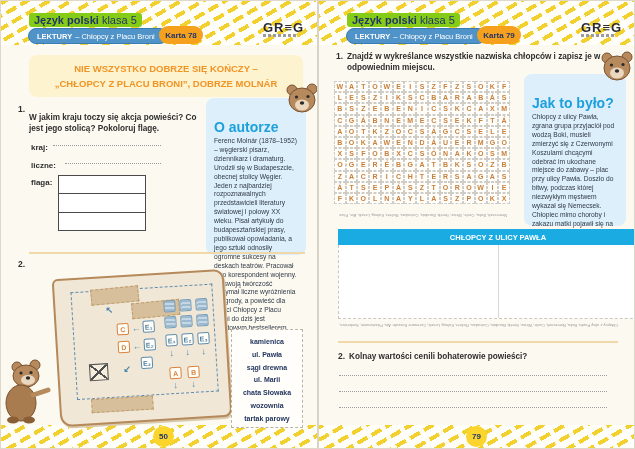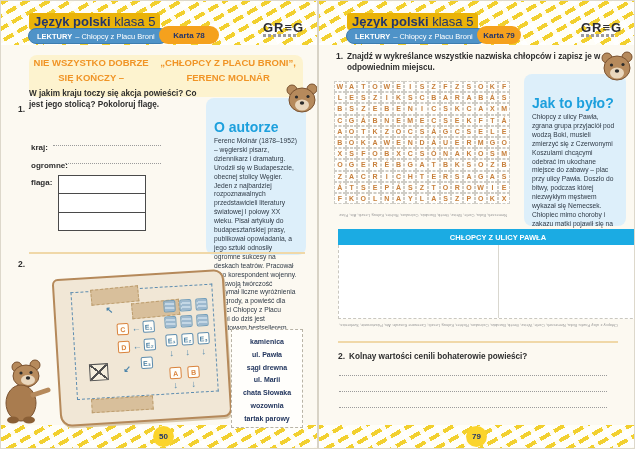--- a/index.html
+++ b/index.html
@@ -10,33 +10,33 @@
   .page.right{left:318px;}
   .spine{position:absolute;left:316px;top:0;width:2px;height:449px;background:#d8d3c6;}
   .hatch{position:absolute;left:0;width:317px;background-color:#fffef8;
     background-image:
       repeating-linear-gradient(60deg, rgba(255,255,255,0.93) 0 5px, rgba(255,255,255,0) 5px 16px),
       repeating-linear-gradient(150deg, #f2d02e 0 4px, rgba(242,208,46,0) 4px 11px);}
   .hatch.top{top:0;height:44px;}
   .hatch.bottom{top:424px;height:25px;}
   .abs{position:absolute;}
   
-  .hdr-label{font-size:13px;color:#23356b;background:#eab308;padding:1px 5px;border-radius:3px;white-space:nowrap;}
+  .hdr-label{font-size:11px;color:#23356b;background:#84cc16;padding:1px 5px;border-radius:3px;white-space:nowrap;}
   .hdr-label b{font-weight:bold;}
   .pill-blue{background:#4f93c8;border:1px solid #3c7cb0;border-radius:9px;color:#fff;font-size:7.5px;
     display:flex;align-items:center;padding:0 8px;white-space:nowrap;height:16px;}
   .pill-blue b{font-weight:bold;margin-right:3px;}
   .pill-orange{background:#f5a11d;border-radius:10px;color:#23356b;font-size:8px;font-weight:bold;
     display:flex;align-items:center;justify-content:center;height:18px;z-index:3;}
   .greg{font-weight:bold;font-size:13px;color:#2c2c34;letter-spacing:1px;line-height:11px;}
   .greg .bar{display:block;width:34px;height:3px;margin-top:1px;
     background:repeating-linear-gradient(90deg,#9a9aa0 0 3px,transparent 3px 5px);}
   
   .titlebox{background:#fdf3cf;border-radius:8px;text-align:center;color:#f09426;font-weight:bold;
-    font-size:9.5px;line-height:15px;display:flex;flex-direction:row;justify-content:center;}
+    font-size:9.5px;line-height:15px;display:flex;flex-direction:column;justify-content:center;}
   
   .q-num{font-size:8.5px;font-weight:bold;color:#2e2e2e;}
   .q-text{font-size:8.2px;font-weight:bold;color:#2e2e2e;line-height:11px;}
   .field-label{font-size:8px;font-weight:bold;color:#2e2e2e;}
   .dotline{border-bottom:1.6px dotted #9b9b9b;height:9px;}
   
   .flagbox{border:1.5px solid #4a4a4a;background:#fff;display:flex;flex-direction:column;}
   .flag-stripe{flex:1;}
   .flag-stripe + .flag-stripe{border-top:1.5px solid #4a4a4a;}
   
@@ -85,37 +85,37 @@
     <div class="hatch bottom"></div>
 
     <div class="abs hdr-label" style="left:28px;top:12px;">
       <b>Język polski</b>
       <span>klasa 5</span>
     </div>
     <div class="abs pill-blue" style="left:27px;top:27px;width:140px;">
       <b>LEKTURY</b>
       <span>– Chłopcy z Placu Broni</span>
     </div>
-    <div class="abs pill-orange" style="left:158px;top:25px;width:60px;">Karta 78</div>
+    <div class="abs pill-orange" style="left:158px;top:25px;width:44px;">Karta 78</div>
     <div class="abs greg" style="left:262px;top:21px;">
       <span>GR≡G</span>
       <span class="bar"></span>
     </div>
 
     <div class="abs titlebox" style="left:28px;top:54px;width:274px;height:42px;">
       <div>NIE WSZYSTKO DOBRZE SIĘ KOŃCZY –</div>
-      <div>„CHŁOPCY Z PLACU BRONI”, FERENC MOLNÁR</div>
+      <div>„CHŁOPCY Z PLACU BRONI”, DOBRZE MOLNÁR</div>
     </div>
 
     <div class="abs q-num" style="left:17px;top:103px;">1.</div>
-    <div class="abs q-text" style="left:28px;top:87px;width:182px;">W jakim kraju toczy się akcja powieści? Co jest jego stolicą? Pokoloruj flagę.</div>
+    <div class="abs q-text" style="left:28px;top:111px;width:182px;">W jakim kraju toczy się akcja powieści? Co jest jego stolicą? Pokoloruj flagę.</div>
 
     <div class="abs field-label" style="left:30px;top:142px;">kraj:</div>
     <div class="abs dotline" style="left:52px;top:136px;width:108px;"></div>
-    <div class="abs field-label" style="left:30px;top:160px;">ogromne:</div>
+    <div class="abs field-label" style="left:30px;top:160px;">liczne:</div>
     <div class="abs dotline" style="left:64px;top:154px;width:96px;"></div>
     <div class="abs field-label" style="left:30px;top:177px;">flaga:</div>
     <div class="abs flagbox" style="left:57px;top:174px;width:88px;height:56px;">
       <div class="flag-stripe"></div>
       <div class="flag-stripe"></div>
       <div class="flag-stripe"></div>
     </div>
 
     <div class="abs bluebox" style="left:205px;top:97px;width:100px;height:157px;">
       <div class="bb-head">O autorze</div>

